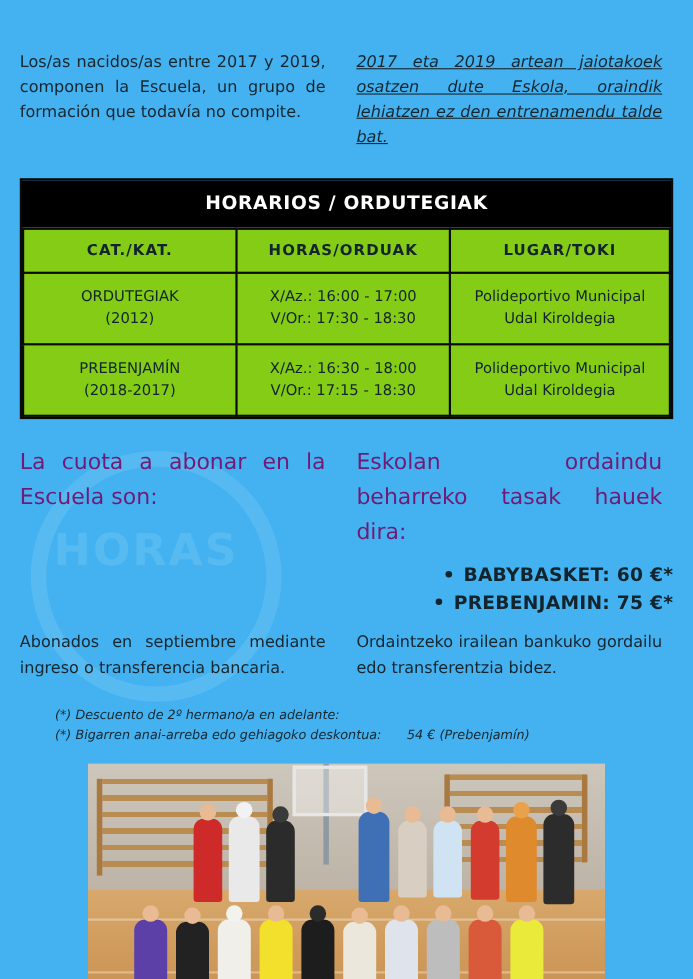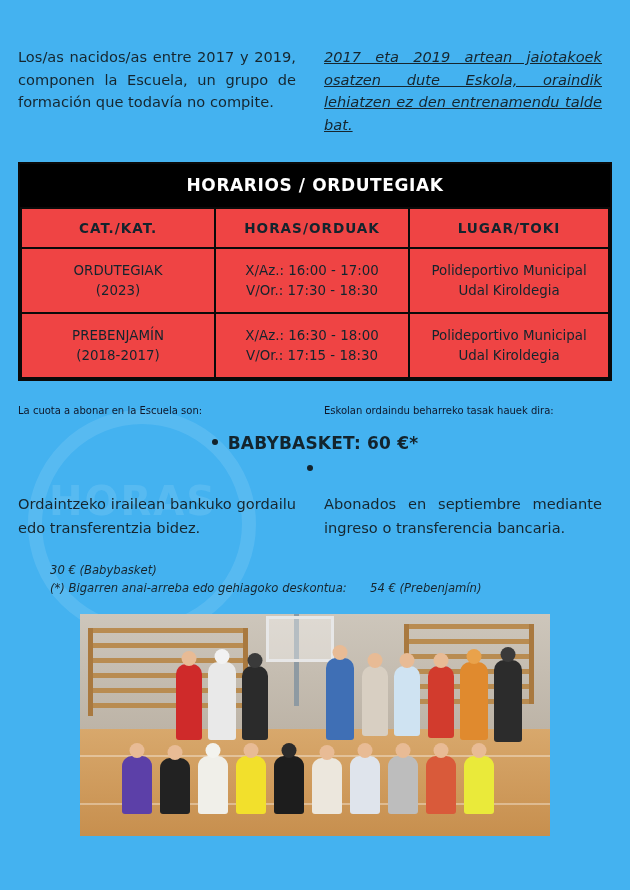--- a/index.html
+++ b/index.html
@@ -82,21 +82,21 @@
     color: #ffffff;
     text-align: center;
     font-size: 17px;
     font-weight: bold;
     letter-spacing: 0.6px;
     padding: 11px 0 12px;
   }
   table.sched {
     width: 100%;
     border-collapse: collapse;
-    background: #ef4444;
+    background: #84cc16;
   }
   table.sched th, table.sched td {
     border: 2px solid #0a0a0a;
     text-align: center;
     font-size: 13.4px;
     color: #13242d;
   }
   table.sched th {
     font-weight: bold;
     letter-spacing: 1px;
@@ -113,31 +113,31 @@
   .cell-line { display: block; }
 
   
   .fees {
     display: flex;
     gap: 28px;
     margin-top: 22px;
   }
   .fees .col {
     width: 278px;
-    font-size: 10px;
+    font-size: 20px;
     line-height: 1.6;
     text-align: justify;
-    color: #0f172a;
+    color: #701a75;
   }
 
   .fee-list {
     margin: 12px 0 10px 0;
     padding: 0;
     list-style: none;
-    text-align: center;
+    text-align: right;
   }
   .fee-list li {
     font-size: 17px;
     font-weight: bold;
     color: #13242d;
     line-height: 1.5;
     letter-spacing: 0.2px;
   }
   .fee-list li .bullet {
     display: inline-block;
@@ -284,21 +284,21 @@
         <tr>
           <th>CAT./KAT.</th>
           <th>HORAS/ORDUAK</th>
           <th>LUGAR/TOKI</th>
         </tr>
       </thead>
       <tbody>
         <tr>
           <td>
             <span class="cell-line">ORDUTEGIAK</span>
-            <span class="cell-line">(2023)</span>
+            <span class="cell-line">(2012)</span>
           </td>
           <td>
             <span class="cell-line">X/Az.: 16:00 - 17:00</span>
             <span class="cell-line">V/Or.: 17:30 - 18:30</span>
           </td>
           <td>
             <span class="cell-line">Polideportivo Municipal</span>
             <span class="cell-line">Udal Kiroldegia</span>
           </td>
         </tr>
@@ -320,31 +320,31 @@
     </table>
   </div>
 
   <div class="fees">
     <div class="col">La cuota a abonar en la Escuela son:</div>
     <div class="col">Eskolan ordaindu beharreko tasak hauek dira:</div>
   </div>
 
   <ul class="fee-list">
     <li><span class="bullet"></span><span>BABYBASKET: 60 €*</span></li>
-    <li><span class="bullet"></span></li>
+    <li><span class="bullet"></span><span>PREBENJAMIN: 75 €*</span></li>
   </ul>
 
   <div class="payment">
+    <div class="col">Abonados en septiembre mediante ingreso o transferencia bancaria.</div>
     <div class="col">Ordaintzeko irailean bankuko gordailu edo transferentzia bidez.</div>
-    <div class="col">Abonados en septiembre mediante ingreso o transferencia bancaria.</div>
   </div>
 
   <div class="notes">
     <div class="note-row">
-      <span class="value">30 € (Babybasket)</span>
+      <span class="label">(*) Descuento de 2º hermano/a en adelante:</span>
     </div>
     <div class="note-row">
       <span class="label">(*) Bigarren anai-arreba edo gehiagoko deskontua:</span>
       <span class="value">54 € (Prebenjamín)</span>
     </div>
   </div>
 
   <div class="photo-wrap">
     <div class="photo">
       <div class="wall">

